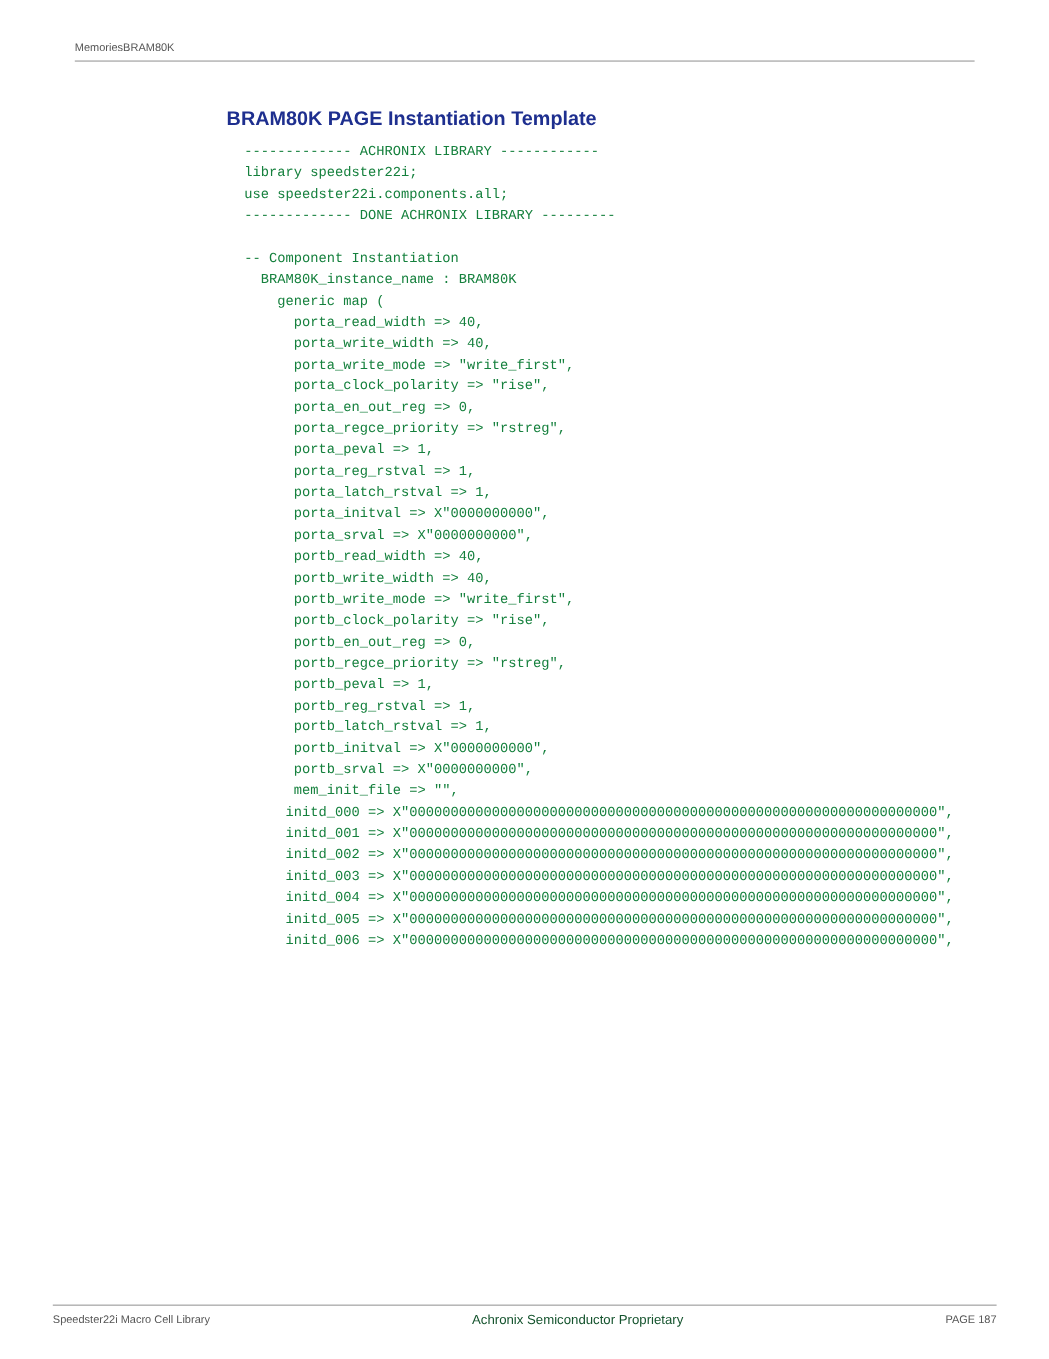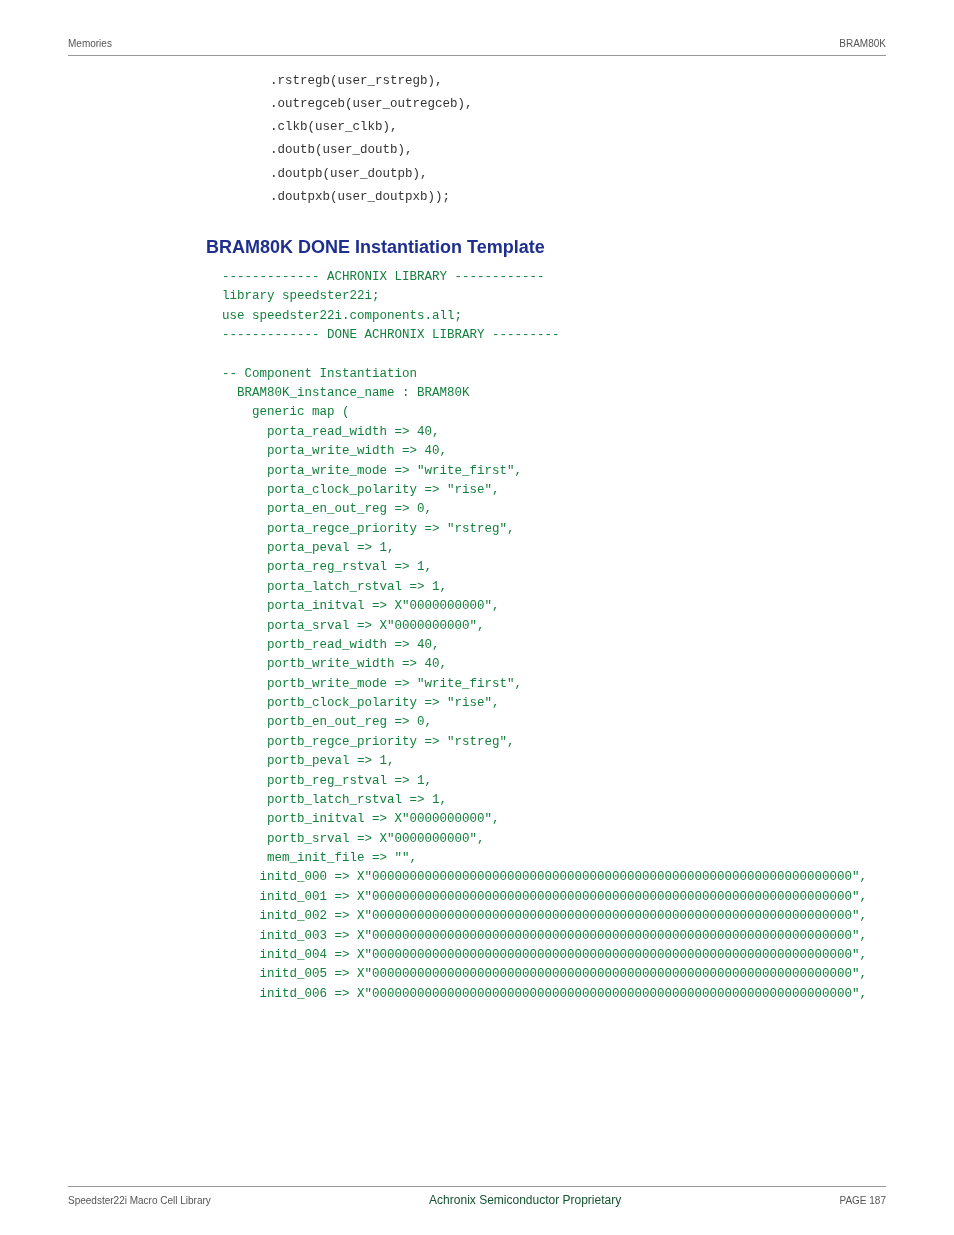--- a/index.html
+++ b/index.html
@@ -7,21 +7,20 @@
       width: 954px;
       height: 1235px;
       font-family: Arial, Helvetica, sans-serif;
       background: #fff;
       position: relative;
       font-size: 13px;
       color: #222;
     }
     .header {
       display: flex;
-      justify-content: space-between;
       padding: 38px 68px 6px 68px;
       font-size: 10px;
       color: #555;
       border-bottom: 1px solid #999;
       margin: 0 68px;
       padding-left: 0;
       padding-right: 0;
     }
     .content {
       padding: 14px 68px 0 68px;
@@ -49,21 +48,21 @@
       white-space: pre;
       color: #15803d;
       padding-left: 154px;
     }
     .footer {
       position: absolute;
       bottom: 28px;
       left: 0;
       right: 0;
       padding: 6px 68px 0 68px;
-      margin: 0 68px;
+      margin: 0 48px;
       padding-left: 0;
       padding-right: 0;
       border-top: 1px solid #999;
       display: flex;
       justify-content: space-between;
       align-items: center;
       font-size: 10px;
       text-align: center;
     }
     .footer-center {
@@ -75,28 +74,22 @@
   </style>
 </head>
 <body>
 
 <div class="header">
   <span>Memories</span>
   <span>BRAM80K</span>
 </div>
 
 <div class="content">
-  <pre class="code-top">.rstregb(user_rstregb),
-.outregceb(user_outregceb),
-.clkb(user_clkb),
-.doutb(user_doutb),
-.doutpb(user_doutpb),
-.doutpxb(user_doutpxb));</pre>
 
-  <h2 class="section-title">BRAM80K DONE Instantiation Template</h2>
+  <h2 class="section-title">BRAM80K PAGE Instantiation Template</h2>
 
   <pre class="code-main">------------- ACHRONIX LIBRARY ------------
 library speedster22i;
 use speedster22i.components.all;
 ------------- DONE ACHRONIX LIBRARY ---------
 
 -- Component Instantiation
   BRAM80K_instance_name : BRAM80K
     generic map (
       porta_read_width =&gt; 40,

